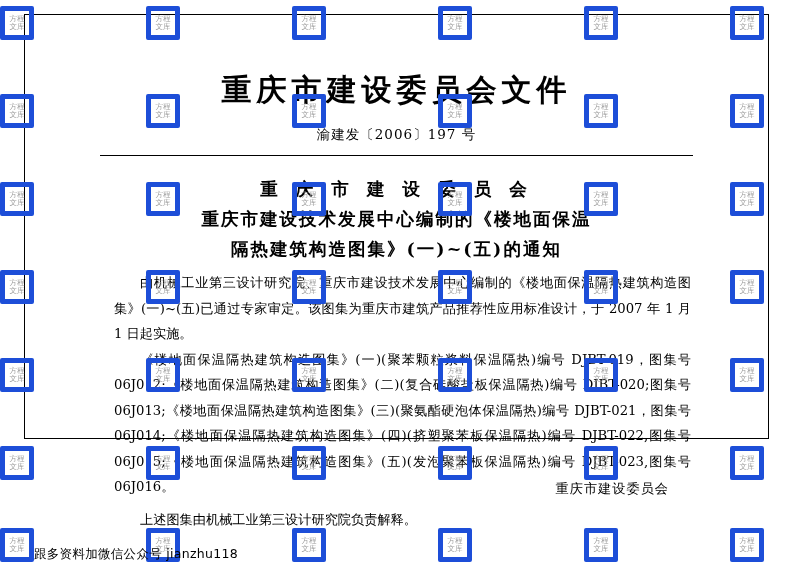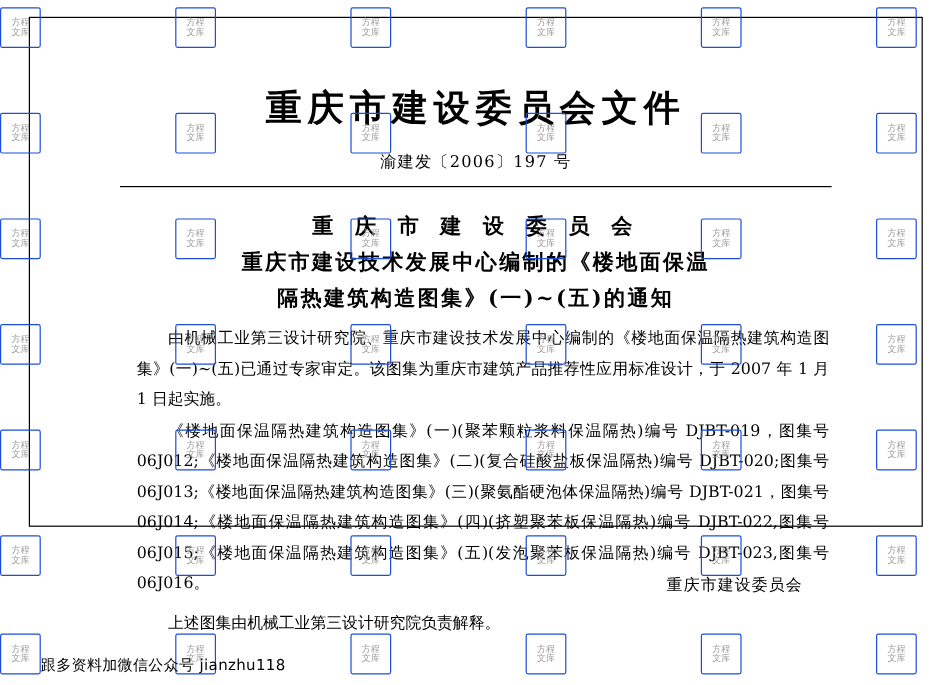--- a/index.html
+++ b/index.html
@@ -17,21 +17,21 @@
   #watermarks {
     position: absolute;
     inset: 0;
     pointer-events: none;
     z-index: 5;
   }
   .wm {
     position: absolute;
     width: 34px;
     height: 34px;
-    border: 1px solid #1d4ed8;
+    border: 5px solid #1d4ed8;
     border-radius: 2px;
     color: #9a9a9a;
     font-size: 7.5px;
     line-height: 1.05;
     letter-spacing: 0;
     display: flex;
     flex-wrap: wrap;
     align-content: center;
     justify-content: center;
     text-align: center;

